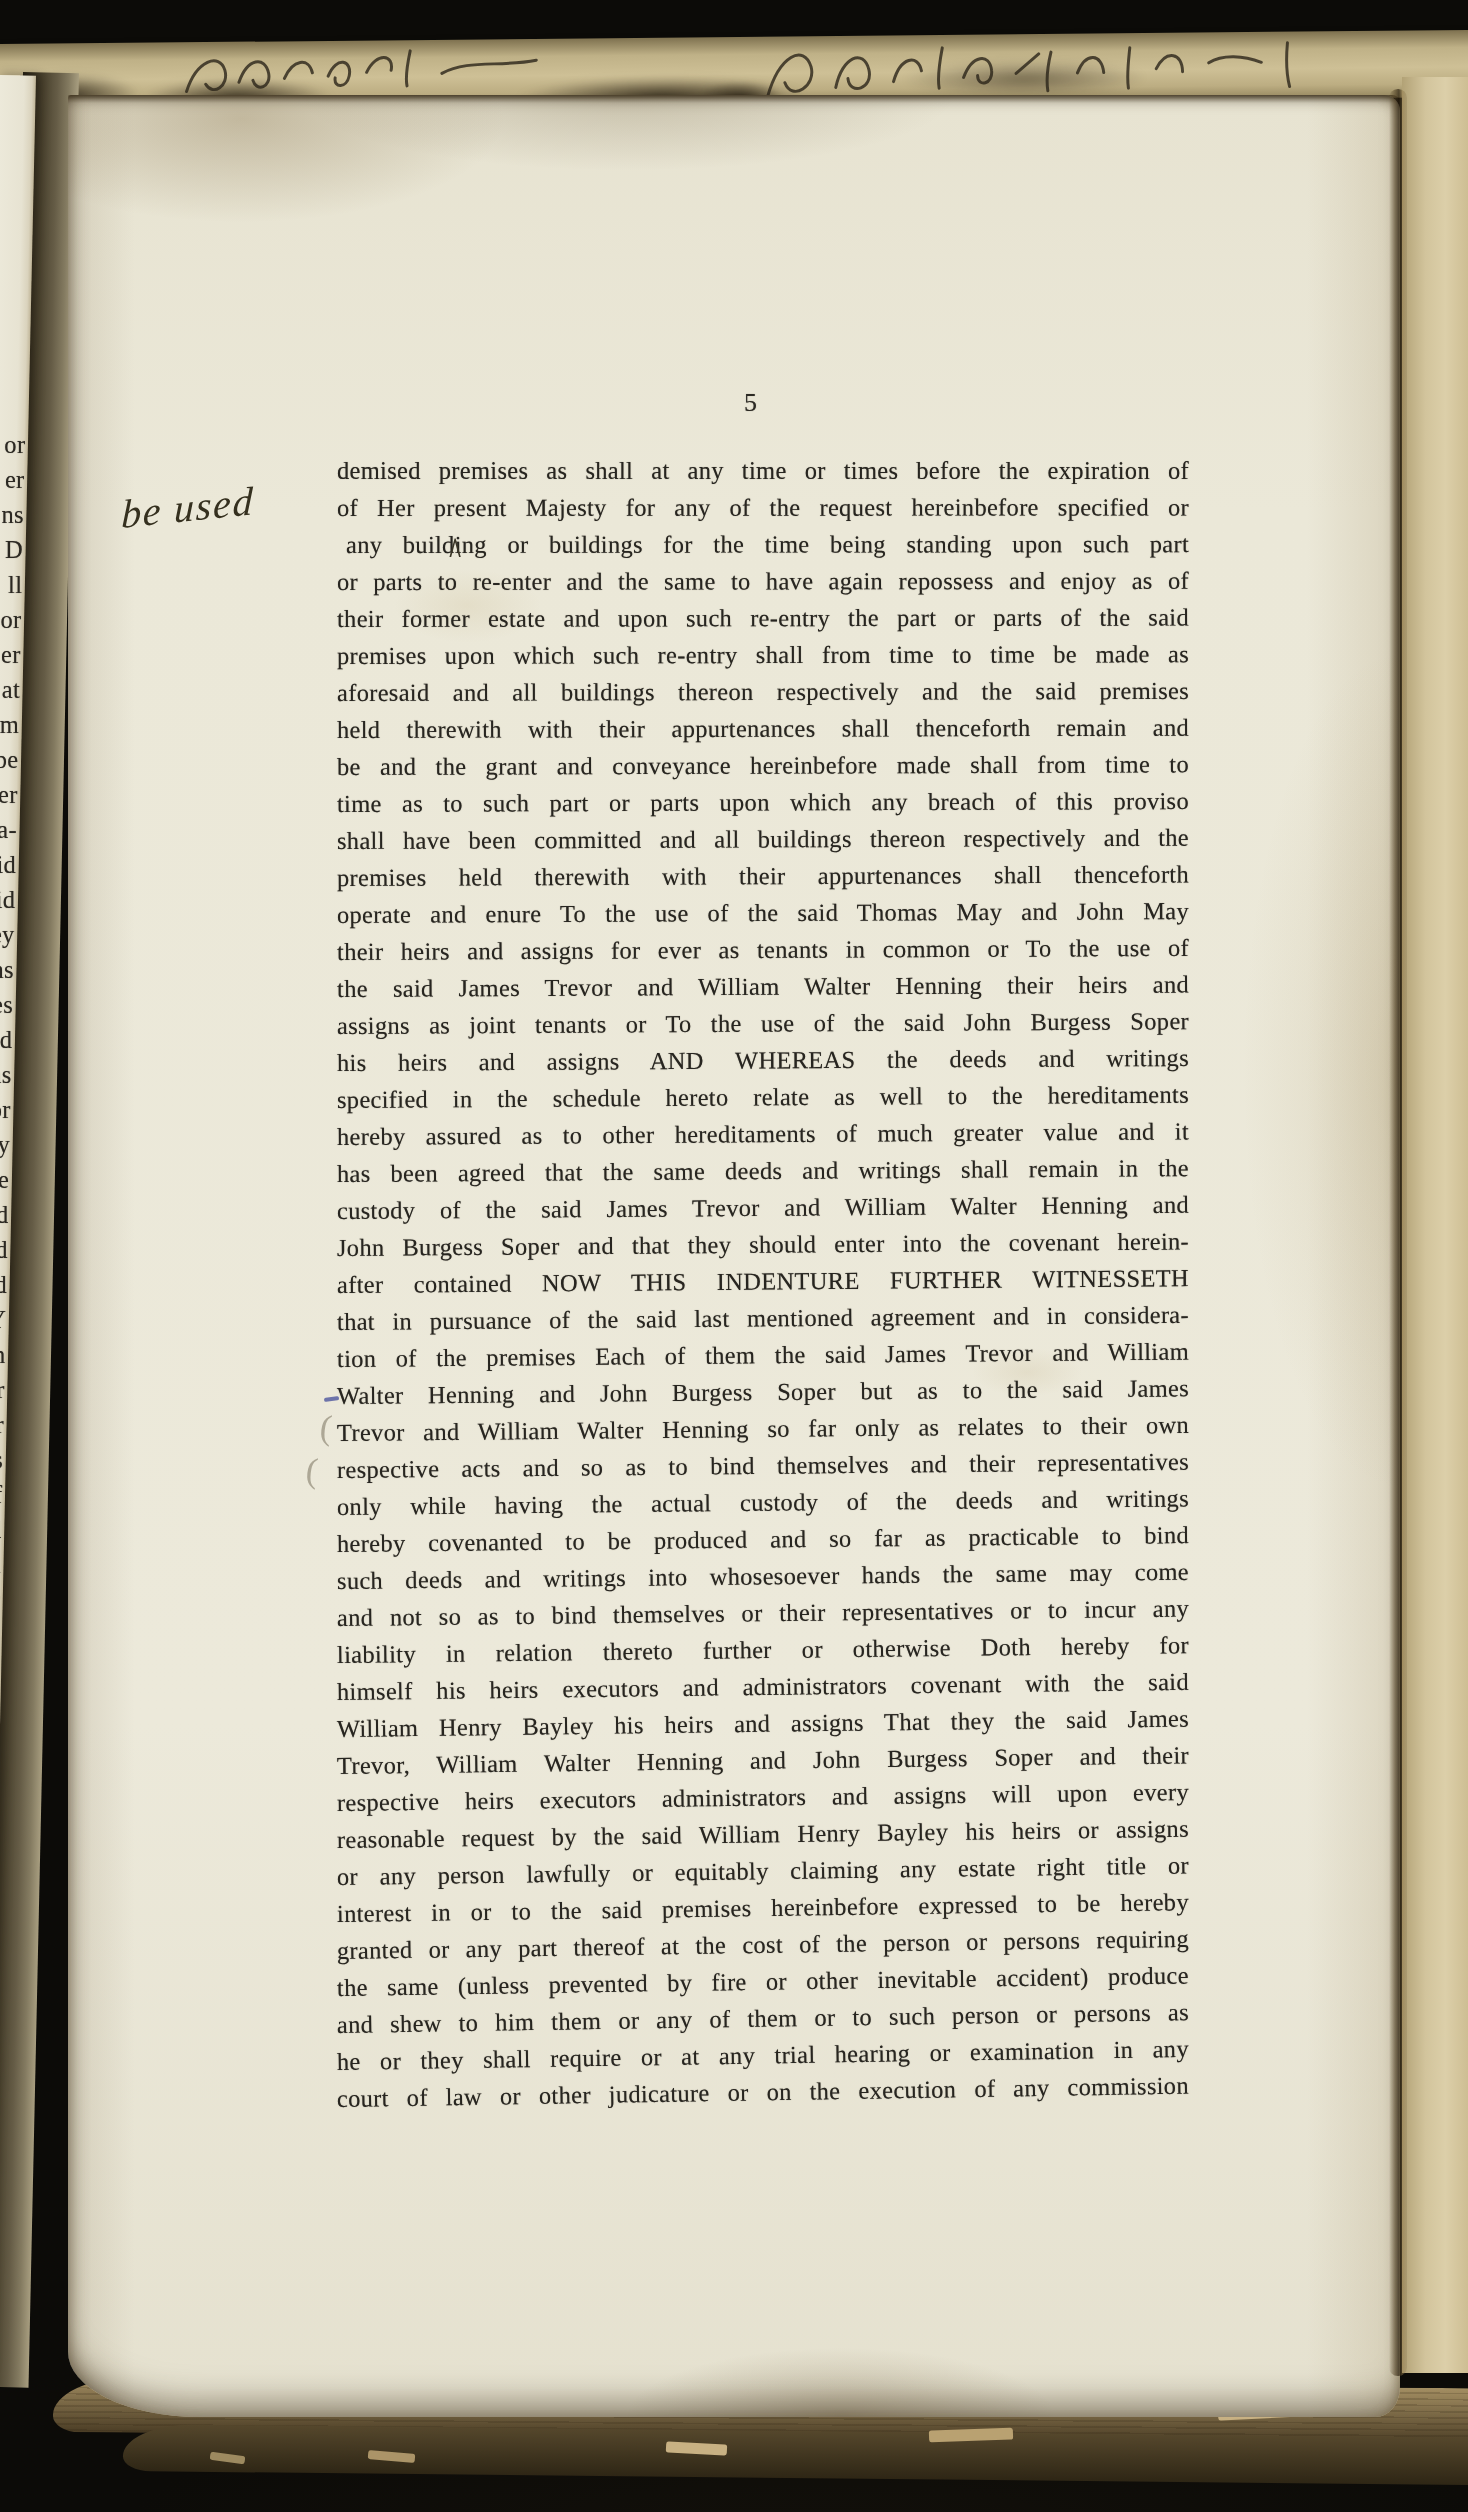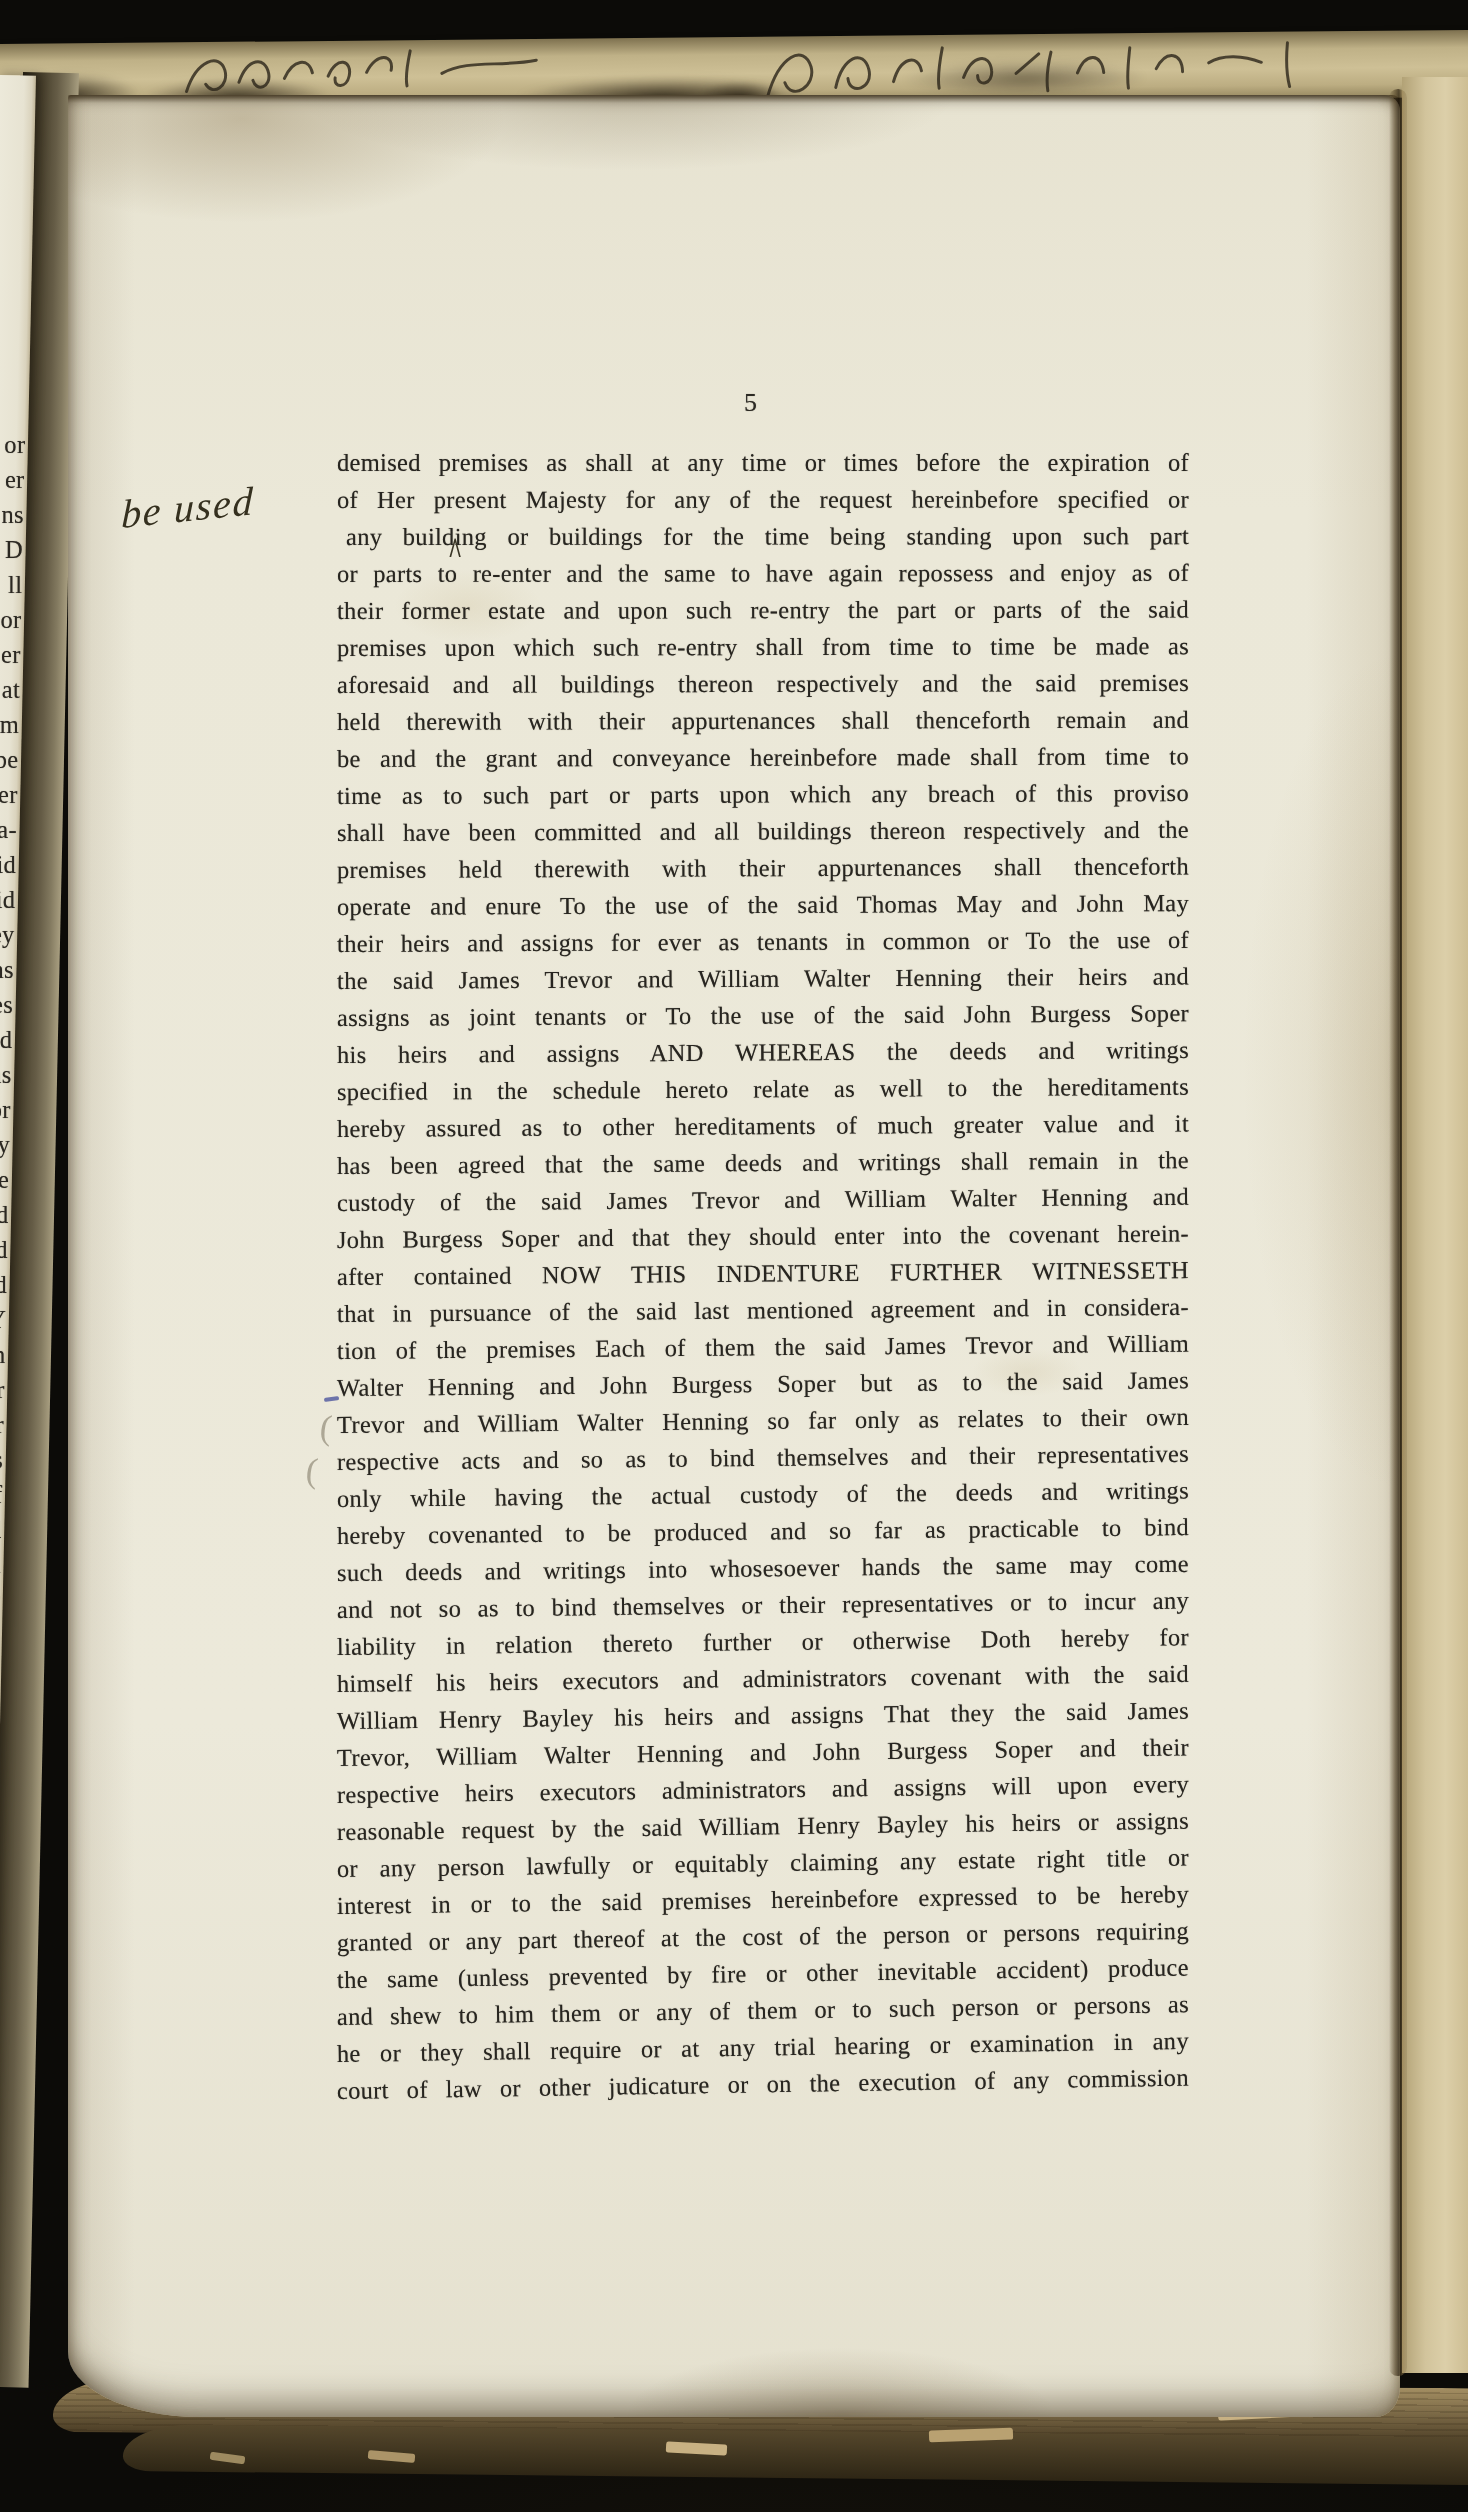--- a/index.html
+++ b/index.html
@@ -76,21 +76,21 @@
       inset 14px 0 17.5px -10.5px rgba(70,55,30,.45),
       inset 0 -30px 33px -17.5px rgba(60,45,22,.55);
   }
   .top-crease { position:absolute; left:0; top:0; width:100%; height:8px;
     background: linear-gradient(to bottom, rgba(52,40,20,.7), rgba(52,40,20,.18) 60%, transparent);
     border-radius:3.5px 16px 0 0; }
 
   .page-number { position:absolute; left:676px; top:293px; font-size:26px; color:#2c2a24;
     text-shadow:0 0 0.9px rgba(45,40,30,.55); }
 
-  .body { position:absolute; left:269px; top:349px; width:852px; }
+  .body { position:absolute; left:269px; top:357px; width:852px; }
   .body-line {
     height:37px; line-height:37px; font-size:24.5px; color:#272520;
     text-align:justify; text-align-last:justify;
     transform-origin:left 60%;
     letter-spacing:0.3px; word-spacing:1.8px;
     text-shadow:0 0 0.9px rgba(45,40,30,.55);
     white-space:nowrap;
   }
 
   .margin-note {

